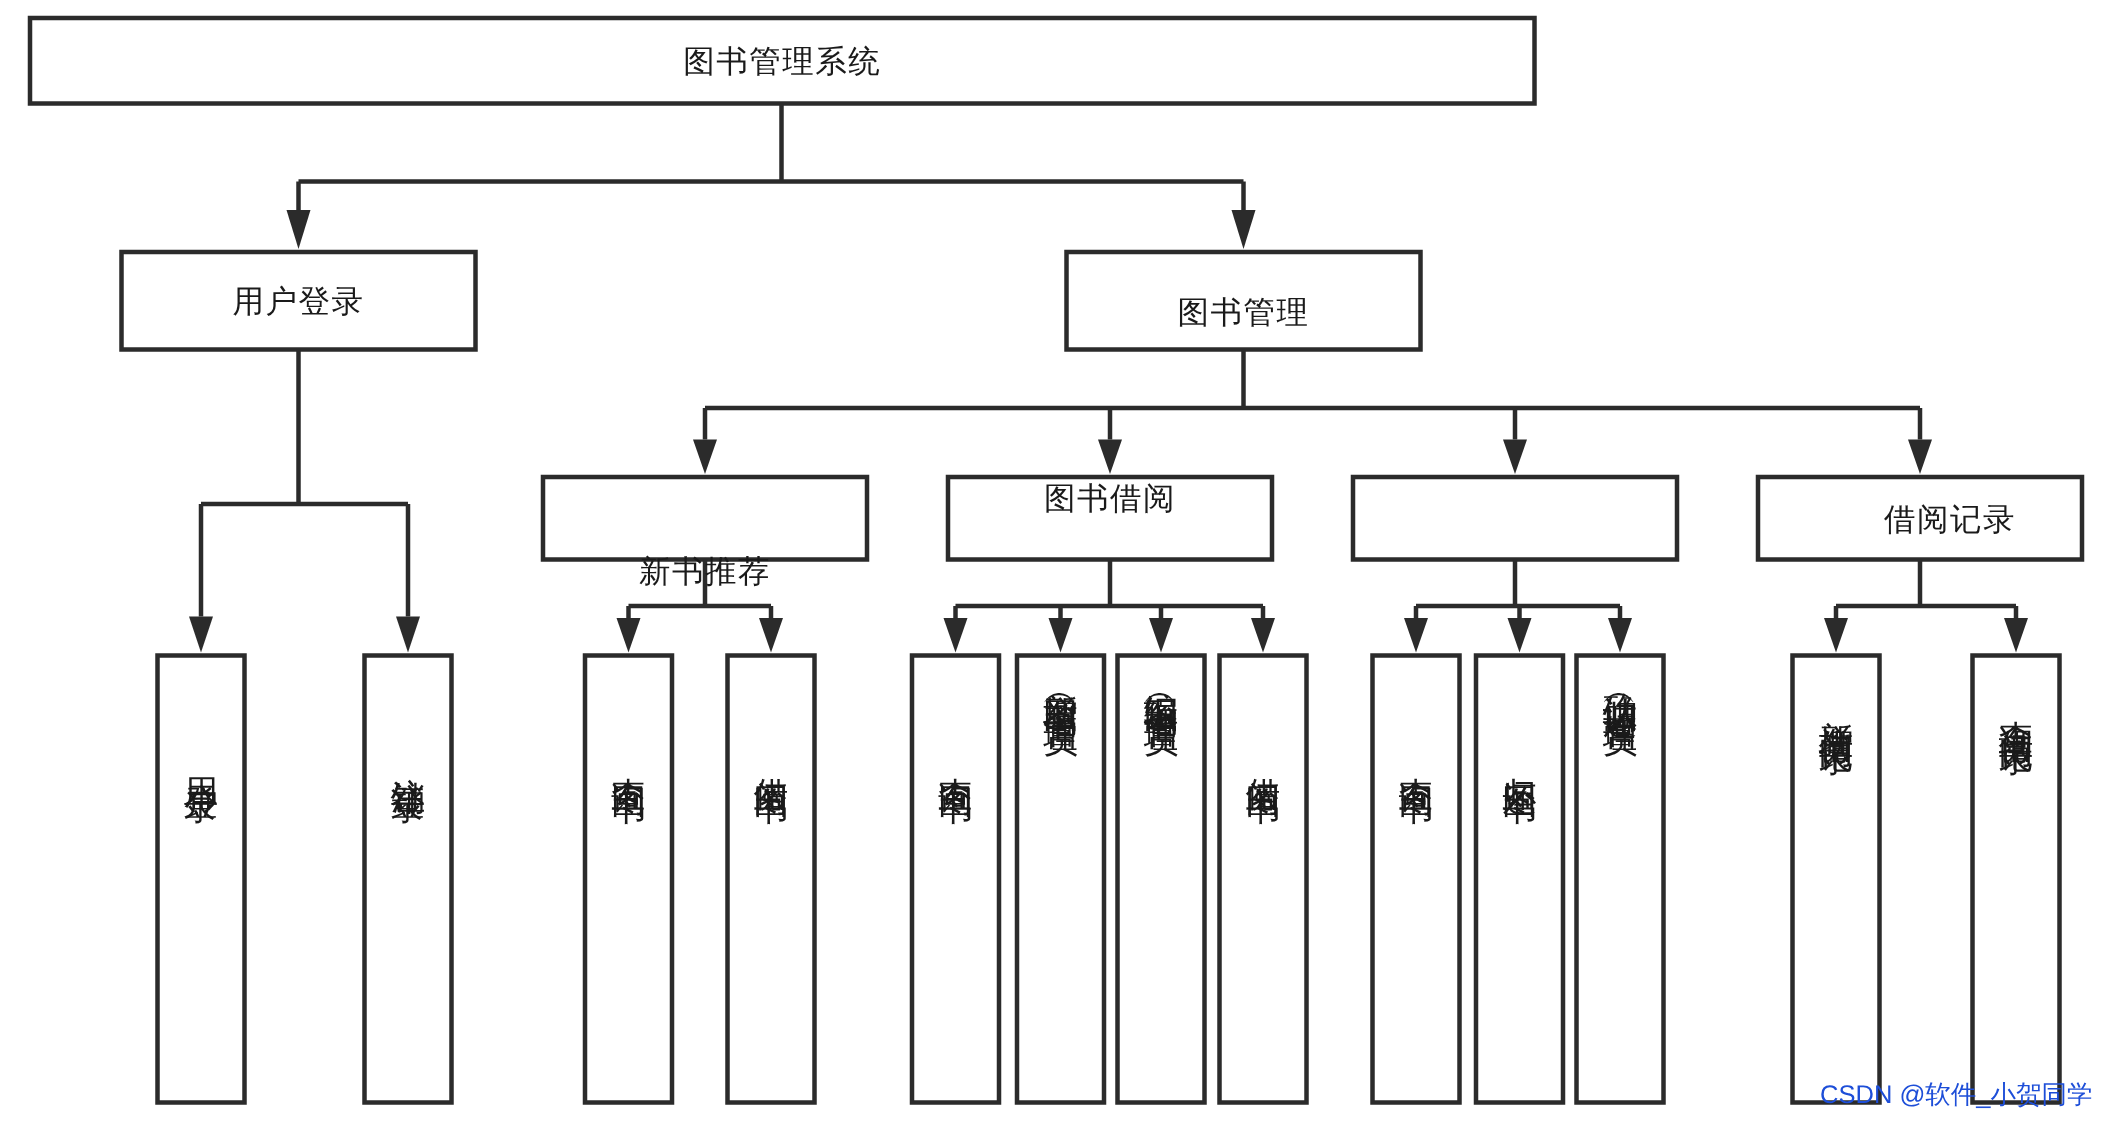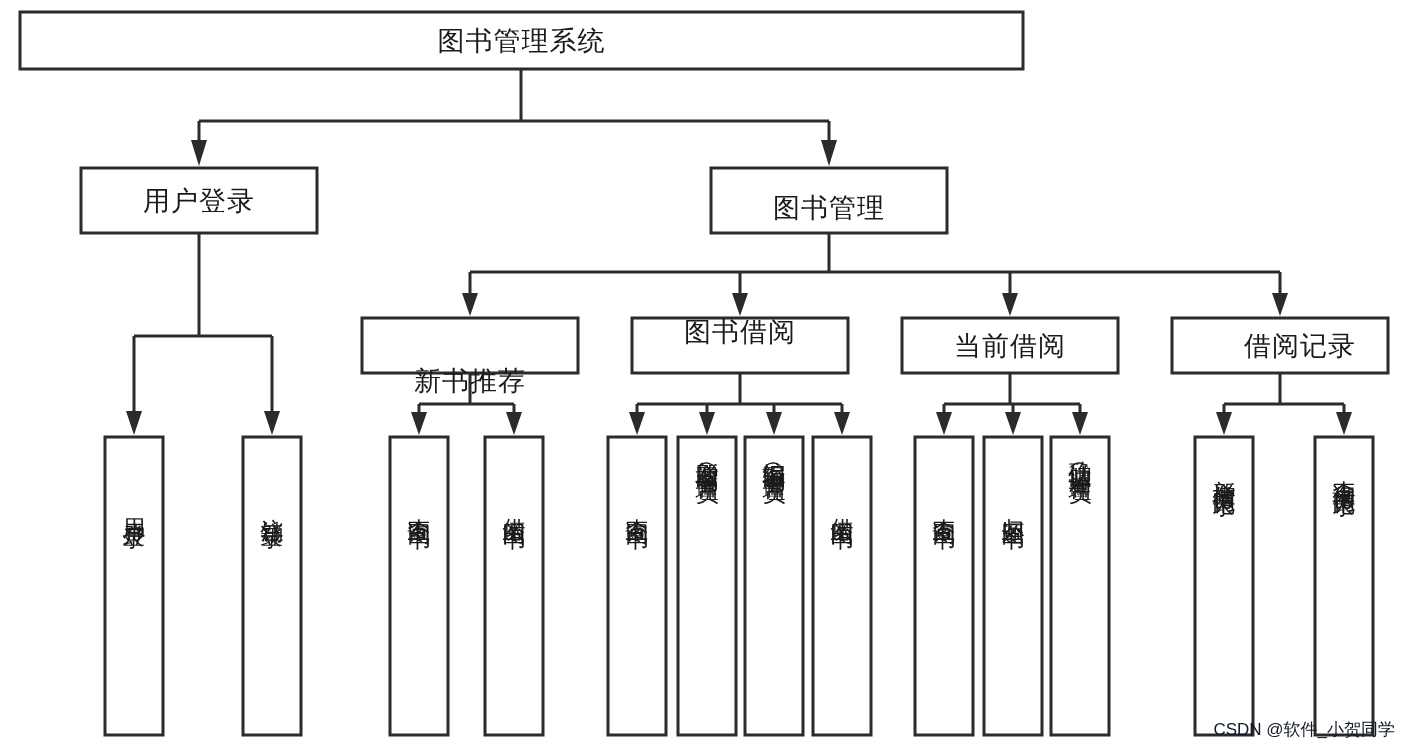--- a/index.html
+++ b/index.html
@@ -59,32 +59,32 @@
   }
   .hlabel-wrap {
     position: absolute;
     display: flex;
     align-items: center;
     justify-content: center;
     pointer-events: none;
   }
   .hlabel-text {
     font-family: "Liberation Sans", "DejaVu Sans", sans-serif;
-    font-size: 27px;
+    font-size: 21px;
     color: #1a1a1a;
     letter-spacing: 1px;
     white-space: nowrap;
   }
   #watermark {
     position: absolute;
     right: 10px;
     bottom: 6px;
     font-family: "Liberation Sans", "DejaVu Sans", sans-serif;
     font-size: 17px;
-    color: #0f172a;
+    color: #1d4ed8;
     white-space: nowrap;
     pointer-events: none;
   }
 </style>
 </head>
 <body>
 
 <div id="diagram-root">
 
   <svg id="flow-svg" viewBox="0 0 1405 747">
@@ -202,23 +202,20 @@
   <div class="hlabel-wrap" style="left:711px; top:168px; width:236px; height:79px;">
     <span class="hlabel-text">图书管理</span>
   </div>
 
   <div class="hlabel-wrap" style="left:362px; top:318px; width:216px; height:38px;margin-top:44px;">
     <span class="hlabel-text">新书推荐</span>
   </div>
   <div class="hlabel-wrap" style="left:632px; top:304px; width:216px; height:55px;">
     <span class="hlabel-text">图书借阅</span>
   </div>
-  <div class="hlabel-wrap" style="left:902px; top:318px; width:216px; height:55px;">
-    <span class="hlabel-text">当前借阅</span>
-  </div>
   <div class="hlabel-wrap" style="left:1172px; top:318px; width:216px; height:55px;padding-left:20px;">
     <span class="hlabel-text">借阅记录</span>
   </div>
 
   <div class="vlabel-wrap" style="left:105px; top:500px; width:58px; height:235px;">
     <span class="vlabel-text">用户登录</span>
   </div>
   <div class="vlabel-wrap" style="left:243px; top:500px; width:58px; height:235px;">
     <span class="vlabel-text">注销登录</span>
   </div>

